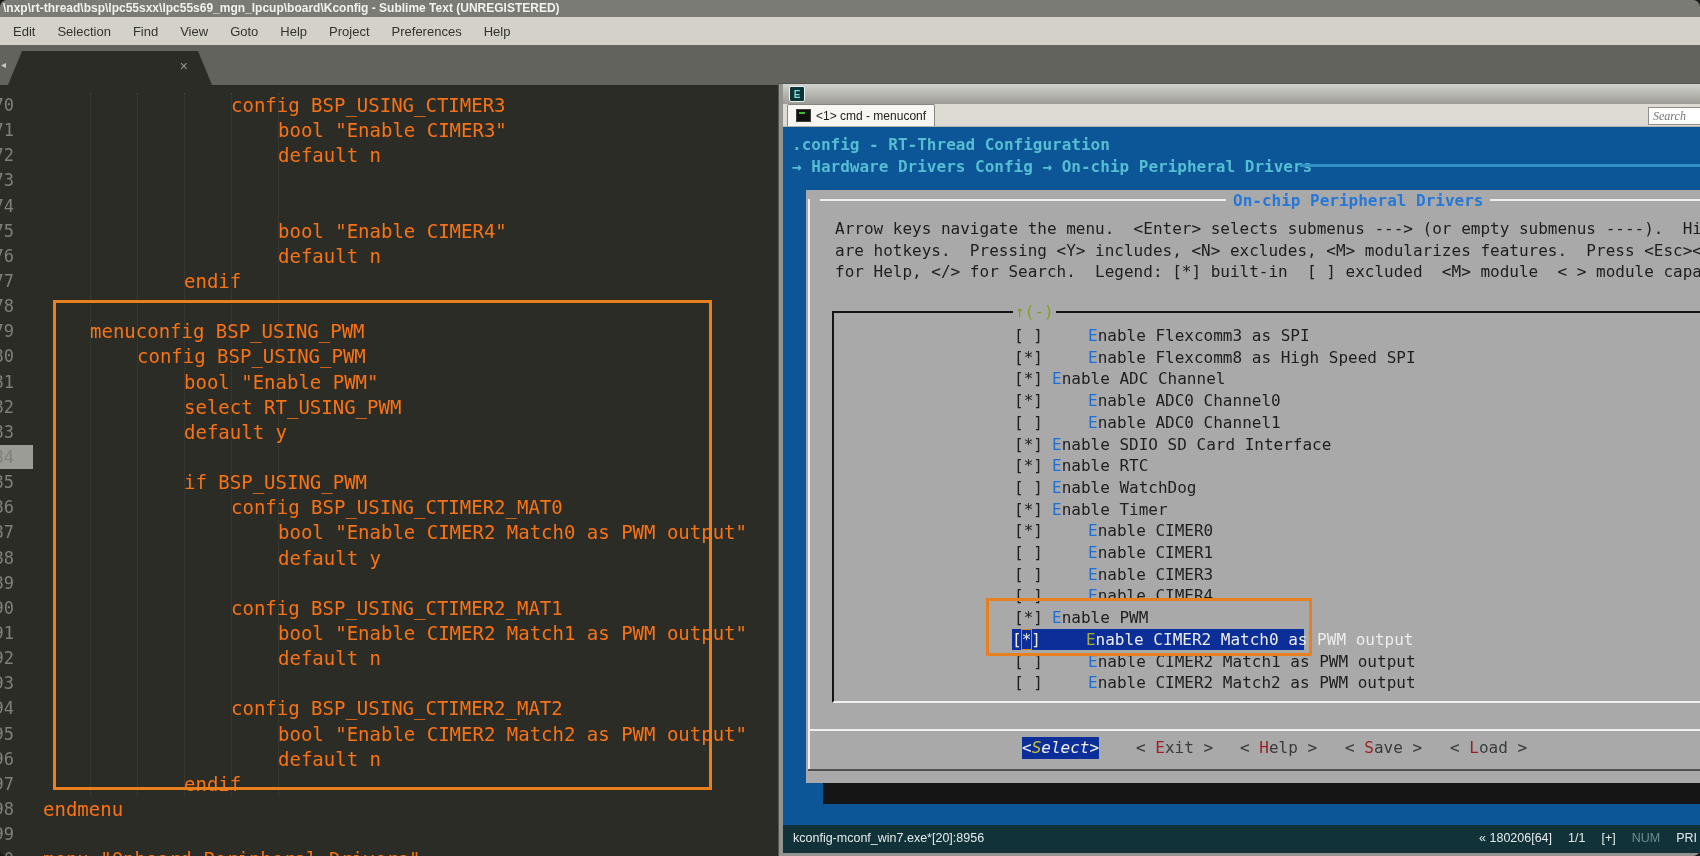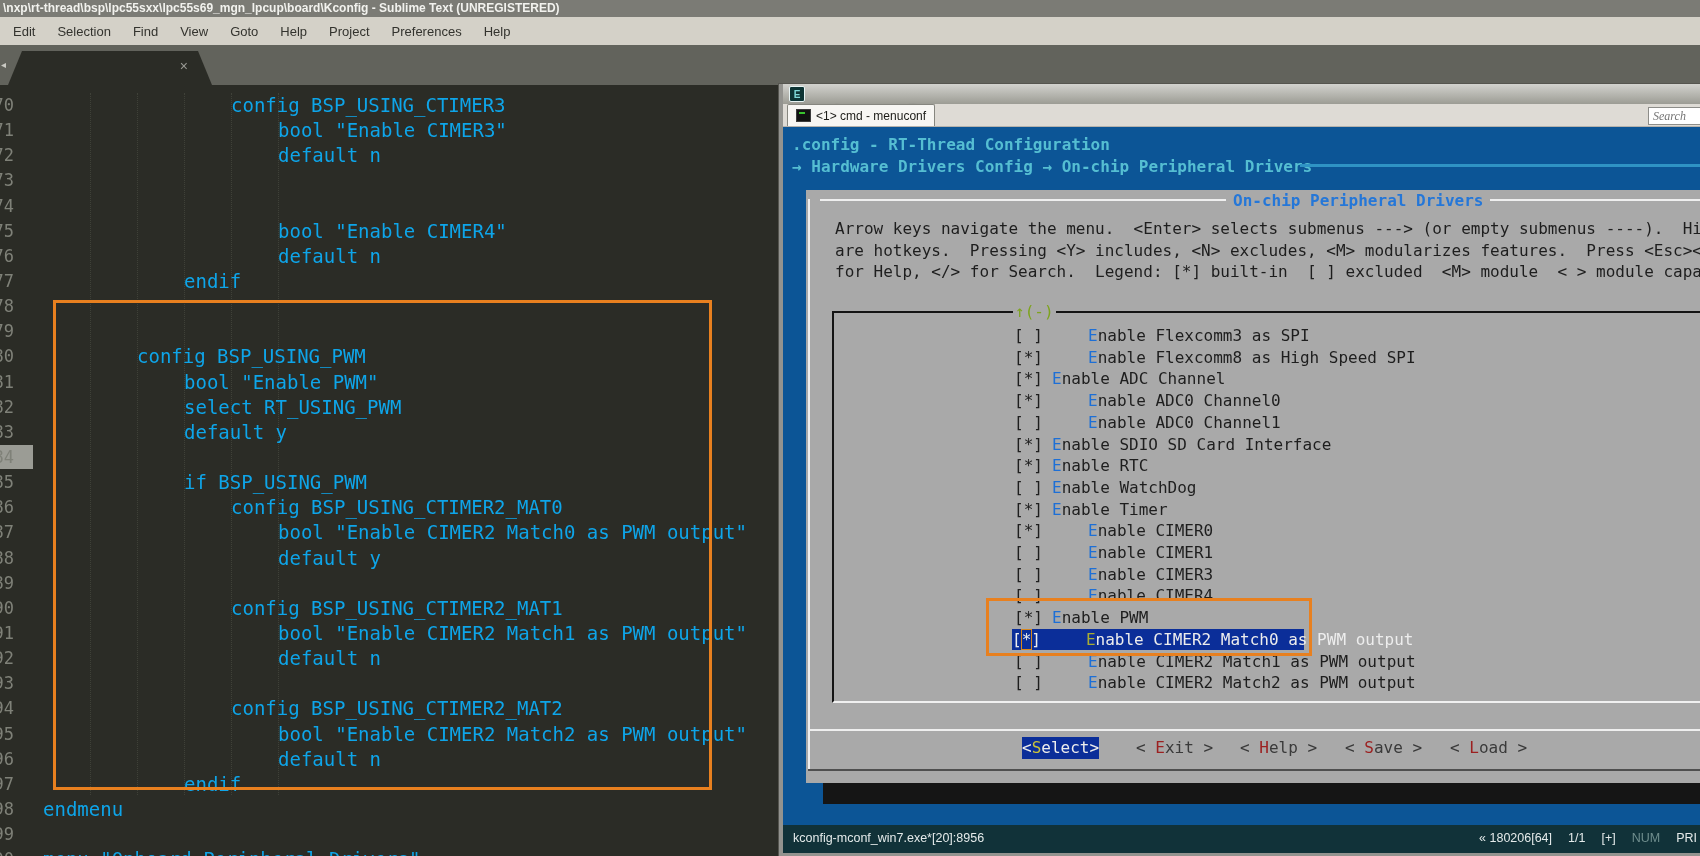--- a/index.html
+++ b/index.html
@@ -1,17 +1,17 @@
 <!DOCTYPE html>
 <html style="--ann: #e8801f; --console-bg: #0c5596; --sel-bg: #0b2e99;"><head>
 <meta charset="utf-8">
 <style>
   html,body{margin:0;padding:0;background:#1a1a1a;}
   .screen{position:relative;width:1700px;height:856px;overflow:hidden;background:#2b2c26;
-          font-family:"Liberation Sans",sans-serif;}
+          font-family:"Liberation Sans",sans-serif;border-radius:7px;}
 
   
   .st-title{position:absolute;left:0;top:0;width:100%;height:17px;background:#7b7b75;
             color:#f2f2ee;font-size:12px;font-weight:bold;line-height:17px;padding-left:3px;
             white-space:pre;box-sizing:border-box;}
   .st-menu{position:absolute;left:0;top:17px;width:100%;height:28px;background:#d4d1c8;
            display:flex;align-items:center;font-size:13px;color:#33332e;padding-left:2px;box-sizing:border-box;}
   .st-menu .mi{padding:0 11px;height:100%;display:flex;align-items:center;cursor:default;}
   .st-tabs{position:absolute;left:0;top:45px;width:100%;height:40px;background:#62635c;}
   .tab-scroll{position:absolute;left:1px;top:14px;color:#c9c9c3;font-size:10px;}
@@ -21,21 +21,21 @@
   .st-tab .lbl{position:absolute;left:30px;top:8px;margin-top:40px;}
   .st-tab .cls{position:absolute;right:24px;top:7px;color:#9a9a94;font-size:14px;}
 
   
   .editor{position:absolute;left:0;top:85px;width:1700px;height:771px;overflow:hidden;
           background:#2b2c26;font-family:"DejaVu Sans Mono",monospace;font-size:19px;}
   .iguide{position:absolute;top:8px;height:702px;width:0;border-left:1px dotted #3f4138;}
   .gut-hl{position:absolute;left:0;width:33px;height:24px;background:#9b9c95;}
   .cl{position:absolute;left:0;right:0;height:25px;line-height:25px;white-space:pre;}
   .cl .num{position:absolute;left:-28px;width:42px;text-align:right;color:#7f8178;font-size:17px;}
-  .cl .txt{position:absolute;color:#0ea5e9;}
+  .cl .txt{position:absolute;color:#f97316;}
 
   
   .ann{position:absolute;border:3px solid var(--ann,#e8801f);z-index:60;box-sizing:border-box;}
 
   
   .cw{position:absolute;left:778px;top:83px;width:930px;height:775px;z-index:10;
       background:#93938f;border:1px solid #55554f;box-sizing:border-box;padding:0 0 0 4px;}
   .cw-title{height:20px;background:linear-gradient(#d2d2ce,#9c9c94);display:flex;align-items:center;
             gap:7px;padding:0 6px;}
   .cw-ico{width:14px;height:14px;background:#0d3434;border:1px solid #e8f4f4;border-radius:2px;
@@ -75,21 +75,21 @@
   .mi-row .lb .hk{color:#1d6fd6;}
   .mi-row.ind1 .lb{margin-left:9px;}
   .mi-row.ind2 .lb{margin-left:45px;}
   .mi-row.sel{left:178px;width:292px;background:var(--sel-bg,#0b2e99);color:#ededed;}
   .mi-row.sel .cb{color:#ededed;}
   .mi-row.sel .lb .hk{color:#a8ad33;}
   .mi-row.sel .cb .cur{outline:1px solid #d8871d;}
   .d-div{position:absolute;left:2px;right:0;top:539px;height:2px;background:#efefef;}
   .d-btn{position:absolute;top:547px;height:21.7px;color:#3a3a3a;}
   .d-btn .hk{color:#9c2020;}
-  .d-btn.sel{background:var(--sel-bg,#0b2e99);color:#ededed;}
+  .d-btn.sel{background:var(--sel-bg,#0b2e99);color:#ededed;font-style:italic;}
   .d-btn.sel .hk{color:#c8c23a;}
 
   .c-shadow{position:absolute;left:40px;top:656px;right:0;height:21px;background:#151515;}
   .c-status{position:absolute;left:0;right:0;top:698px;height:28px;background:#113239;
             color:#e4eaea;font-family:"Liberation Sans",sans-serif;font-size:12.5px;
             display:flex;align-items:center;justify-content:space-between;padding:0 10px;white-space:pre;}
   .c-status .rgt{display:flex;gap:16px;}
   .c-status .dim{color:#6f8d8d;}
 </style>
 </head>
@@ -128,21 +128,21 @@
     <div class="gut-hl" id="gut-hl" style="top: 359.96px;"></div>
   <div class="cl" style="top: 8px;"><span class="num">70</span><span class="txt" style="left: 231px;">config BSP_USING_CTIMER3</span></div>
       <div class="cl" style="top: 33.14px;"><span class="num">71</span><span class="txt" style="left: 278px;">bool "Enable CIMER3"</span></div>
       <div class="cl" style="top: 58.28px;"><span class="num">72</span><span class="txt" style="left: 278px;">default n</span></div>
       <div class="cl" style="top: 83.42px;"><span class="num">73</span><span class="txt" style="left: 43px;"></span></div>
       <div class="cl" style="top: 108.56px;"><span class="num">74</span></div>
       <div class="cl" style="top: 133.7px;"><span class="num">75</span><span class="txt" style="left: 278px;">bool "Enable CIMER4"</span></div>
       <div class="cl" style="top: 158.84px;"><span class="num">76</span><span class="txt" style="left: 278px;">default n</span></div>
       <div class="cl" style="top: 183.98px;"><span class="num">77</span><span class="txt" style="left: 184px;">endif</span></div>
       <div class="cl" style="top: 209.12px;"><span class="num">78</span><span class="txt" style="left: 43px;"></span></div>
-      <div class="cl" style="top: 234.26px;"><span class="num">79</span></div>
+      <div class="cl" style="top: 234.26px;"><span class="num">79</span><span class="txt" style="left: 90px;">menuconfig BSP_USING_PWM</span></div>
       <div class="cl" style="top: 259.4px;"><span class="num">80</span><span class="txt" style="left: 137px;">config BSP_USING_PWM</span></div>
       <div class="cl" style="top: 284.54px;"><span class="num">81</span><span class="txt" style="left: 184px;">bool "Enable PWM"</span></div>
       <div class="cl" style="top: 309.68px;"><span class="num">82</span><span class="txt" style="left: 184px;">select RT_USING_PWM</span></div>
       <div class="cl" style="top: 334.82px;"><span class="num">83</span><span class="txt" style="left: 184px;">default y</span></div>
       <div class="cl" style="top: 359.96px;"><span class="num">84</span><span class="txt" style="left: 43px;"></span></div>
       <div class="cl" style="top: 385.1px;"><span class="num">85</span><span class="txt" style="left: 184px;">if BSP_USING_PWM</span></div>
       <div class="cl" style="top: 410.24px;"><span class="num">86</span><span class="txt" style="left: 231px;">config BSP_USING_CTIMER2_MAT0</span></div>
       <div class="cl" style="top: 435.38px;"><span class="num">87</span><span class="txt" style="left: 278px;">bool "Enable CIMER2 Match0 as PWM output"</span></div>
       <div class="cl" style="top: 460.52px;"><span class="num">88</span><span class="txt" style="left: 278px;">default y</span></div>
       <div class="cl" style="top: 485.66px;"><span class="num">89</span><span class="txt" style="left: 43px;"></span></div>

